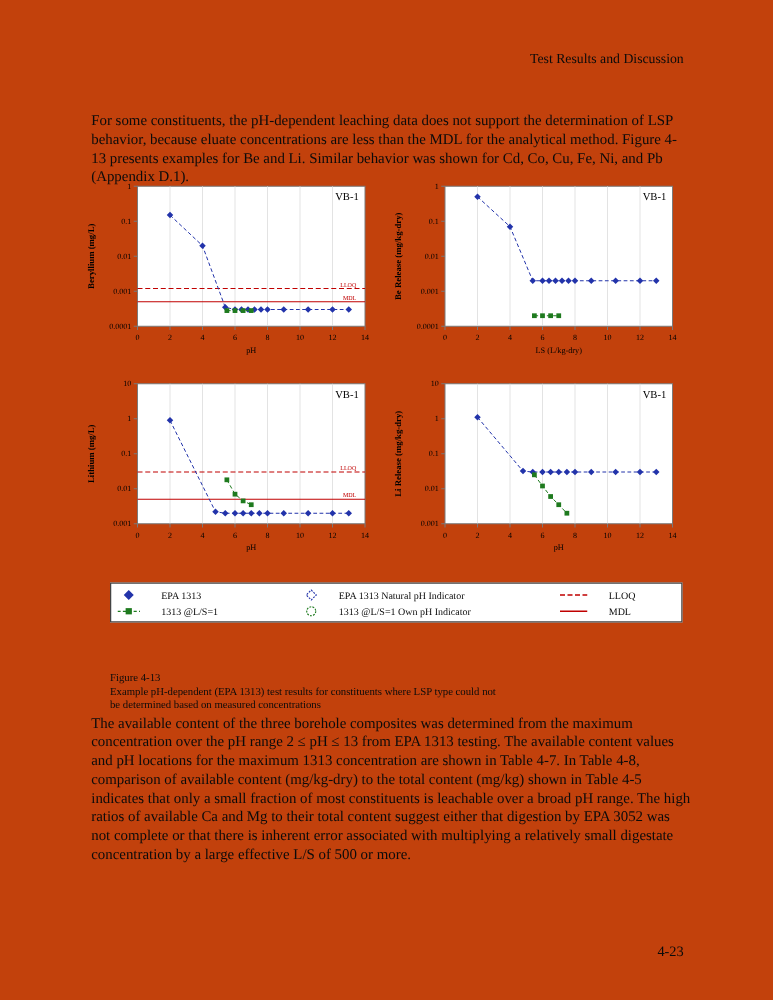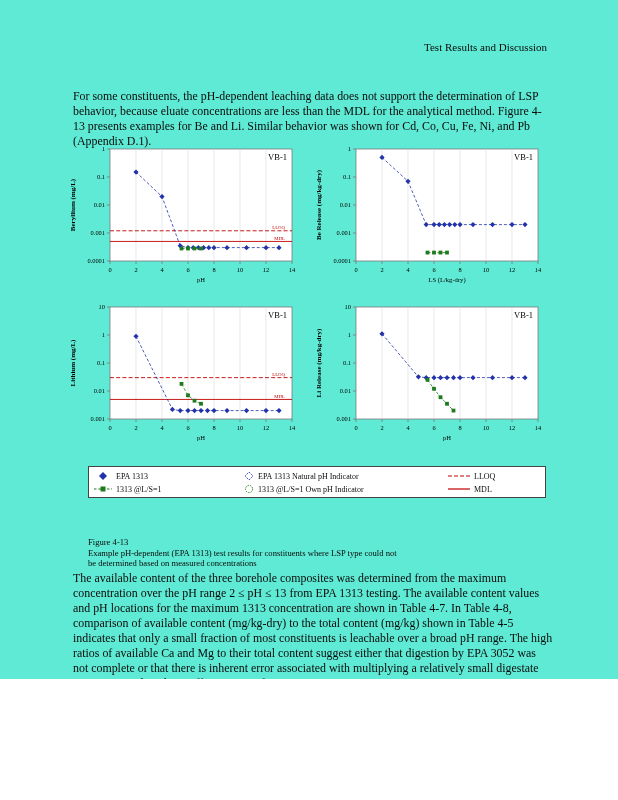--- a/index.html
+++ b/index.html
@@ -1,23 +1,23 @@
 <!DOCTYPE html>
 <html><head>
 <meta charset="utf-8">
 <style>
   html,body{margin:0;padding:0;background:#ffffff;}
-  .page{position:relative;width:618px;height:679px;background:#5eead4;font-family:"Liberation Serif",serif;color:#0b0b0b;overflow:hidden;}
+  .page{position:relative;width:618px;height:800px;background:#c2410c;font-family:"Liberation Serif",serif;color:#0b0b0b;overflow:hidden;}
   .running-header{position:absolute;top:41px;left:73px;width:474px;text-align:right;font-size:11px;}
   .intro{position:absolute;top:69px;left:73px;width:480px;font-size:11.9px;line-height:1.26;margin-top:20px;}
   .charts{position:absolute;top:140px;left:64px;width:484px;display:grid;grid-template-columns:238px 238px;column-gap:8px;row-gap:6px;}
   .chart{width:238px;height:152px;}
   .chart svg{display:block;}
   .legendbox{position:absolute;top:466px;left:88px;width:446px;border:1px solid #444;padding:4px 5px 3px;display:grid;grid-template-columns:150px 204px 80px;row-gap:3px;font-size:8px;background:#fff;}
-  .legend-item{display:flex;align-items:center;gap:4px;white-space:nowrap;text-align:right;}
+  .legend-item{display:flex;align-items:center;gap:17px;white-space:nowrap;text-align:right;}
   .legend-item svg{flex:0 0 auto;}
   .figcap{position:absolute;top:505px;left:88px;font-size:8.6px;line-height:1.25;margin-top:32px;}
   .heading{position:absolute;top:548px;left:73px;font-family:"Liberation Sans",sans-serif;font-weight:700;font-size:12.8px;}
   .para2{position:absolute;top:571px;left:73px;width:480px;font-size:11.9px;line-height:1.26;margin:0;}
   .ul{}
   .pagenum{position:absolute;top:756px;left:73px;width:474px;text-align:right;font-size:11.5px;}
 </style>
 </head>
 <body>
 

